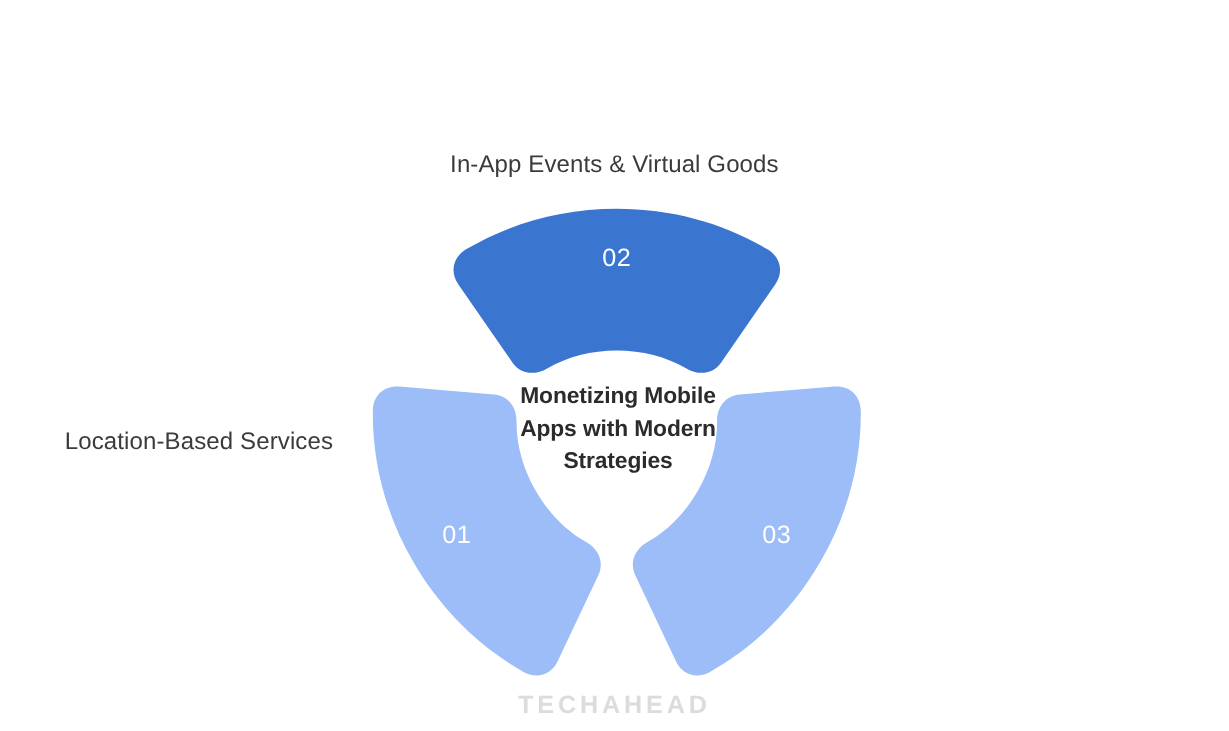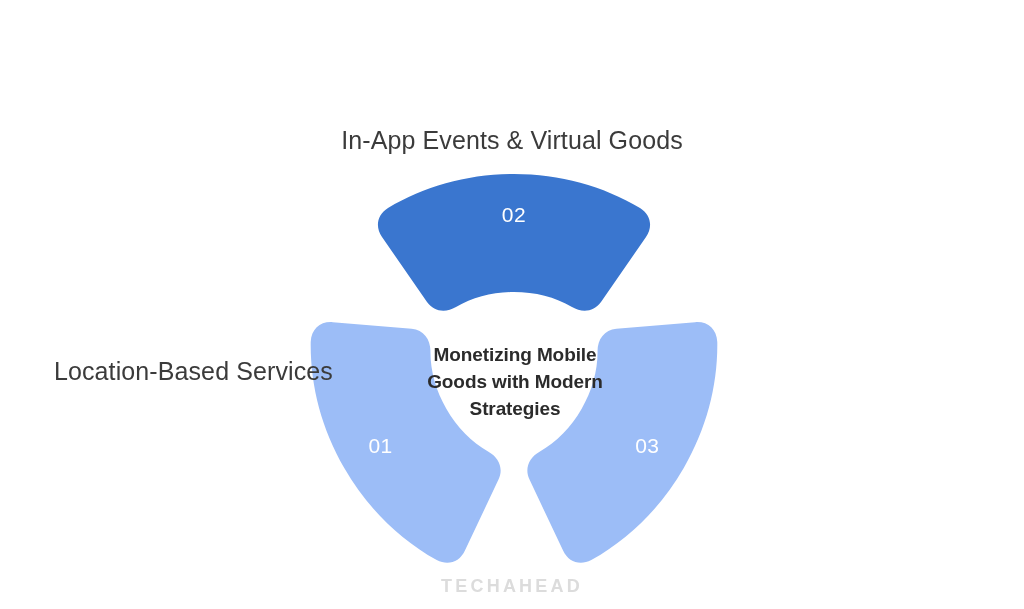--- a/index.html
+++ b/index.html
@@ -44,27 +44,26 @@
     position: absolute;
     left: 408px;
     top: 318px;
     width: 214px;
     text-align: center;
     font-size: 19px;
     font-weight: bold;
     line-height: 1.42;
     color: #2b2b2b;
     letter-spacing: -0.1px;
-    margin-top: 24px;
   }
 
   
   .callout {
     position: absolute;
-    font-size: 25px;
+    font-size: 20px;
     font-weight: 400;
     color: #3b3b3b;
     letter-spacing: 0.1px;
     white-space: nowrap;
   }
   #callout-top {
     left: 0;
     top: 126px;
     width: 1024px;
     text-align: center;
@@ -80,21 +79,21 @@
     text-align: left;
   }
 
   
   #watermark {
     position: absolute;
     left: 0;
     top: 576px;
     width: 1024px;
     text-align: center;
-    font-size: 18px;
+    font-size: 21px;
     font-weight: bold;
     color: #dcdcdc;
     letter-spacing: 3.2px;
   }
 </style>
 </head>
 <body>
 
 <div id="diagram-root">
 
@@ -125,21 +124,21 @@
     </g>
 
     <g transform="rotate(240 514 370)">
       <use href="#petal-shape" fill="#9cbdf7"></use>
       <text class="petal-number" x="514" y="216" transform="rotate(-240 514 216)">01</text>
     </g>
   </svg>
 
   <div id="center-title">
     <div>Monetizing Mobile</div>
-    <div>Goods with Modern</div>
+    <div>Apps with Modern</div>
     <div>Strategies</div>
   </div>
 
   <div class="callout" id="callout-top">In-App Events &amp; Virtual Goods</div>
 
   <div class="callout" id="callout-left">Location-Based Services</div>
 
 
   <div id="watermark">TECHAHEAD</div>
 

